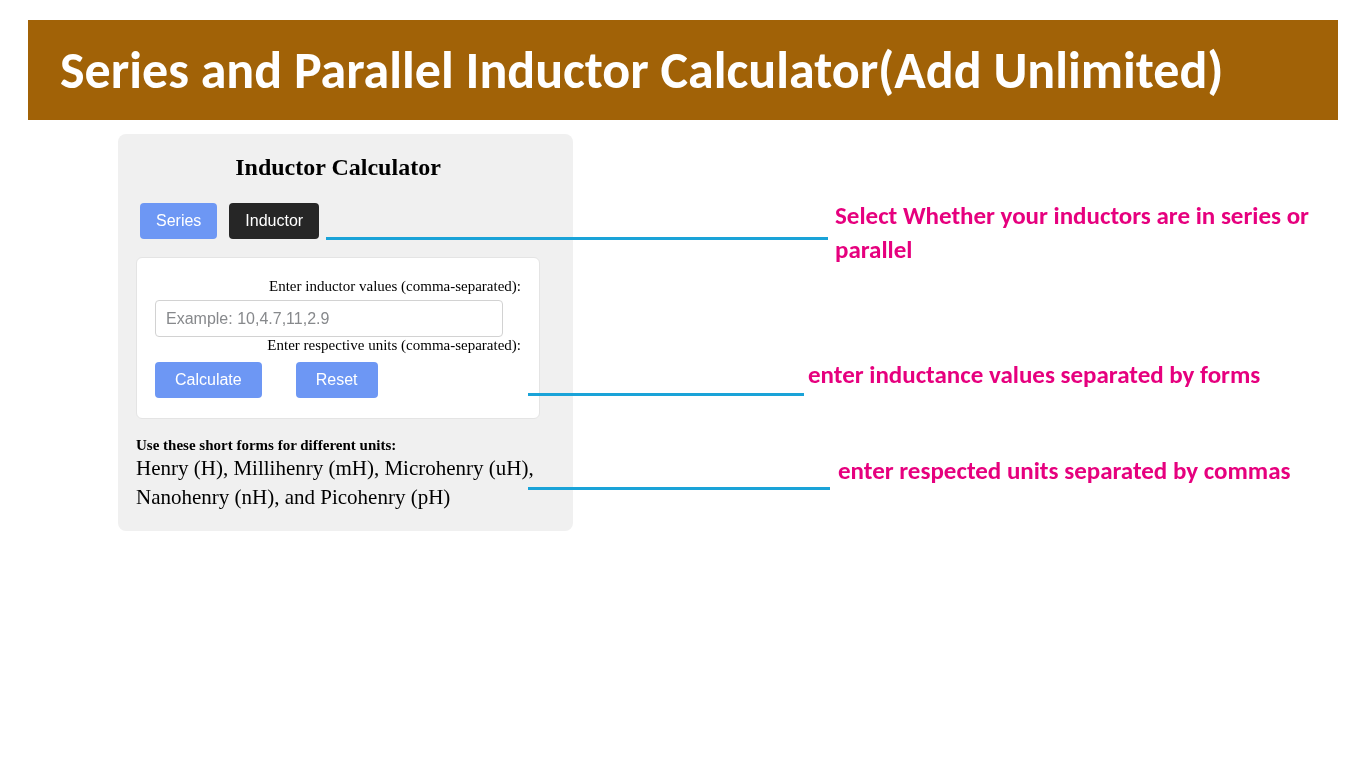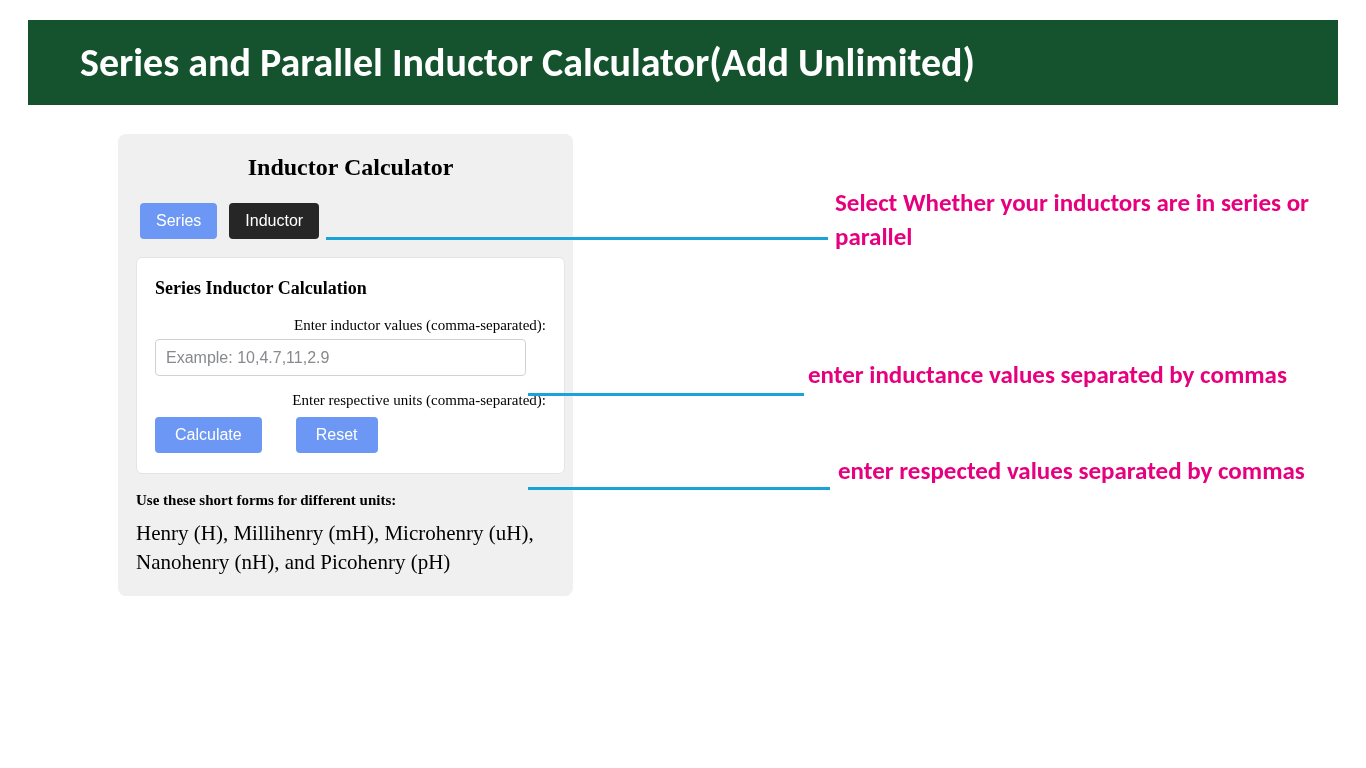--- a/index.html
+++ b/index.html
@@ -8,36 +8,36 @@
       box-sizing: border-box;
     }
     body {
       width: 1366px;
       height: 768px;
       background: #ffffff;
       font-family: "Segoe UI", Calibri, Arial, sans-serif;
       position: relative;
     }
     .header-banner {
-      background: #14532d;
+      background: #a16207;
       color: #ffffff;
-      font-size: 40px;
+      font-size: 52px;
       font-weight: bold;
       font-family: Calibri, Arial, sans-serif;
-      padding: 18px 52px;
+      padding: 18px 32px;
       margin: 20px 28px 0 28px;
     }
     .calc-card {
       position: absolute;
       left: 118px;
       top: 134px;
       width: 455px;
       background: #f0f0f0;
       border-radius: 8px;
-      padding: 20px 8px 18px 18px;
+      padding: 20px 33px 18px 18px;
     }
     .calc-title {
       font-family: "Times New Roman", Times, serif;
       font-size: 24px;
       font-weight: bold;
       text-align: center;
       margin-bottom: 22px;
       color: #000;
     }
     .tab-row {
@@ -84,21 +84,20 @@
     }
     .text-input {
       width: 95%;
       height: 37px;
       border: 1px solid #d2d2d2;
       border-radius: 4px;
       padding: 0 10px;
       font-size: 16px;
       font-family: Arial, sans-serif;
       color: #ec4899;
-      margin-bottom: 16px;
     }
     .text-input::placeholder {
       color: #87898c;
     }
     .btn-row {
       display: flex;
       gap: 34px;
       margin-top: 8px;
       align-items: center;
     }
@@ -111,40 +110,39 @@
       font-size: 16px;
       padding: 9px 20px;
       cursor: pointer;
     }
     .footer-bold {
       font-family: "Times New Roman", Times, serif;
       font-size: 15px;
       font-weight: bold;
       color: #000;
       margin-top: 18px;
-      margin-bottom: 10px;
     }
     .footer-text {
       font-family: "Times New Roman", Times, serif;
       font-size: 21px;
       color: #000;
       line-height: 1.4;
       max-width: 410px;
     }
     .anno {
       position: absolute;
       color: #e6007e;
       font-family: Calibri, Arial, sans-serif;
       font-size: 25px;
       font-weight: bold;
       line-height: 1.35;
     }
     .anno-1 {
       left: 835px;
-      top: 186px;
+      top: 199px;
       width: 500px;
     }
     .anno-2 {
       left: 808px;
       top: 358px;
       width: 520px;
     }
     .anno-3 {
       left: 838px;
       top: 454px;
@@ -180,21 +178,20 @@
 
 <div class="calc-card">
   <div class="calc-title">Inductor Calculator</div>
 
   <div class="tab-row">
     <button class="tab-btn active">Series</button>
     <button class="tab-btn inactive">Inductor</button>
   </div>
 
   <div class="form-card">
-    <div class="form-heading">Series Inductor Calculation</div>
 
     <label class="field-label">Enter inductor values (comma-separated):</label>
     <input type="text" class="text-input" placeholder="Example: 10,4.7,11,2.9" style="">
 
     <label class="field-label">Enter respective units (comma-separated):</label>
 
     <div class="btn-row">
       <button class="action-btn">Calculate</button>
       <button class="action-btn">Reset</button>
     </div>
@@ -202,14 +199,14 @@
 
   <div class="footer-bold">Use these short forms for different units:</div>
   <div class="footer-text">Henry (H), Millihenry (mH), Microhenry (uH), Nanohenry (nH), and Picohenry (pH)</div>
 </div>
 
 <div class="connector conn-1"></div>
 <div class="connector conn-2"></div>
 <div class="connector conn-3"></div>
 
 <div class="anno anno-1">Select Whether your inductors are in series or parallel</div>
-<div class="anno anno-2">enter inductance values separated by commas</div>
-<div class="anno anno-3">enter respected values separated by commas</div>
+<div class="anno anno-2">enter inductance values separated by forms</div>
+<div class="anno anno-3">enter respected units separated by commas</div>
 
 </body></html>

